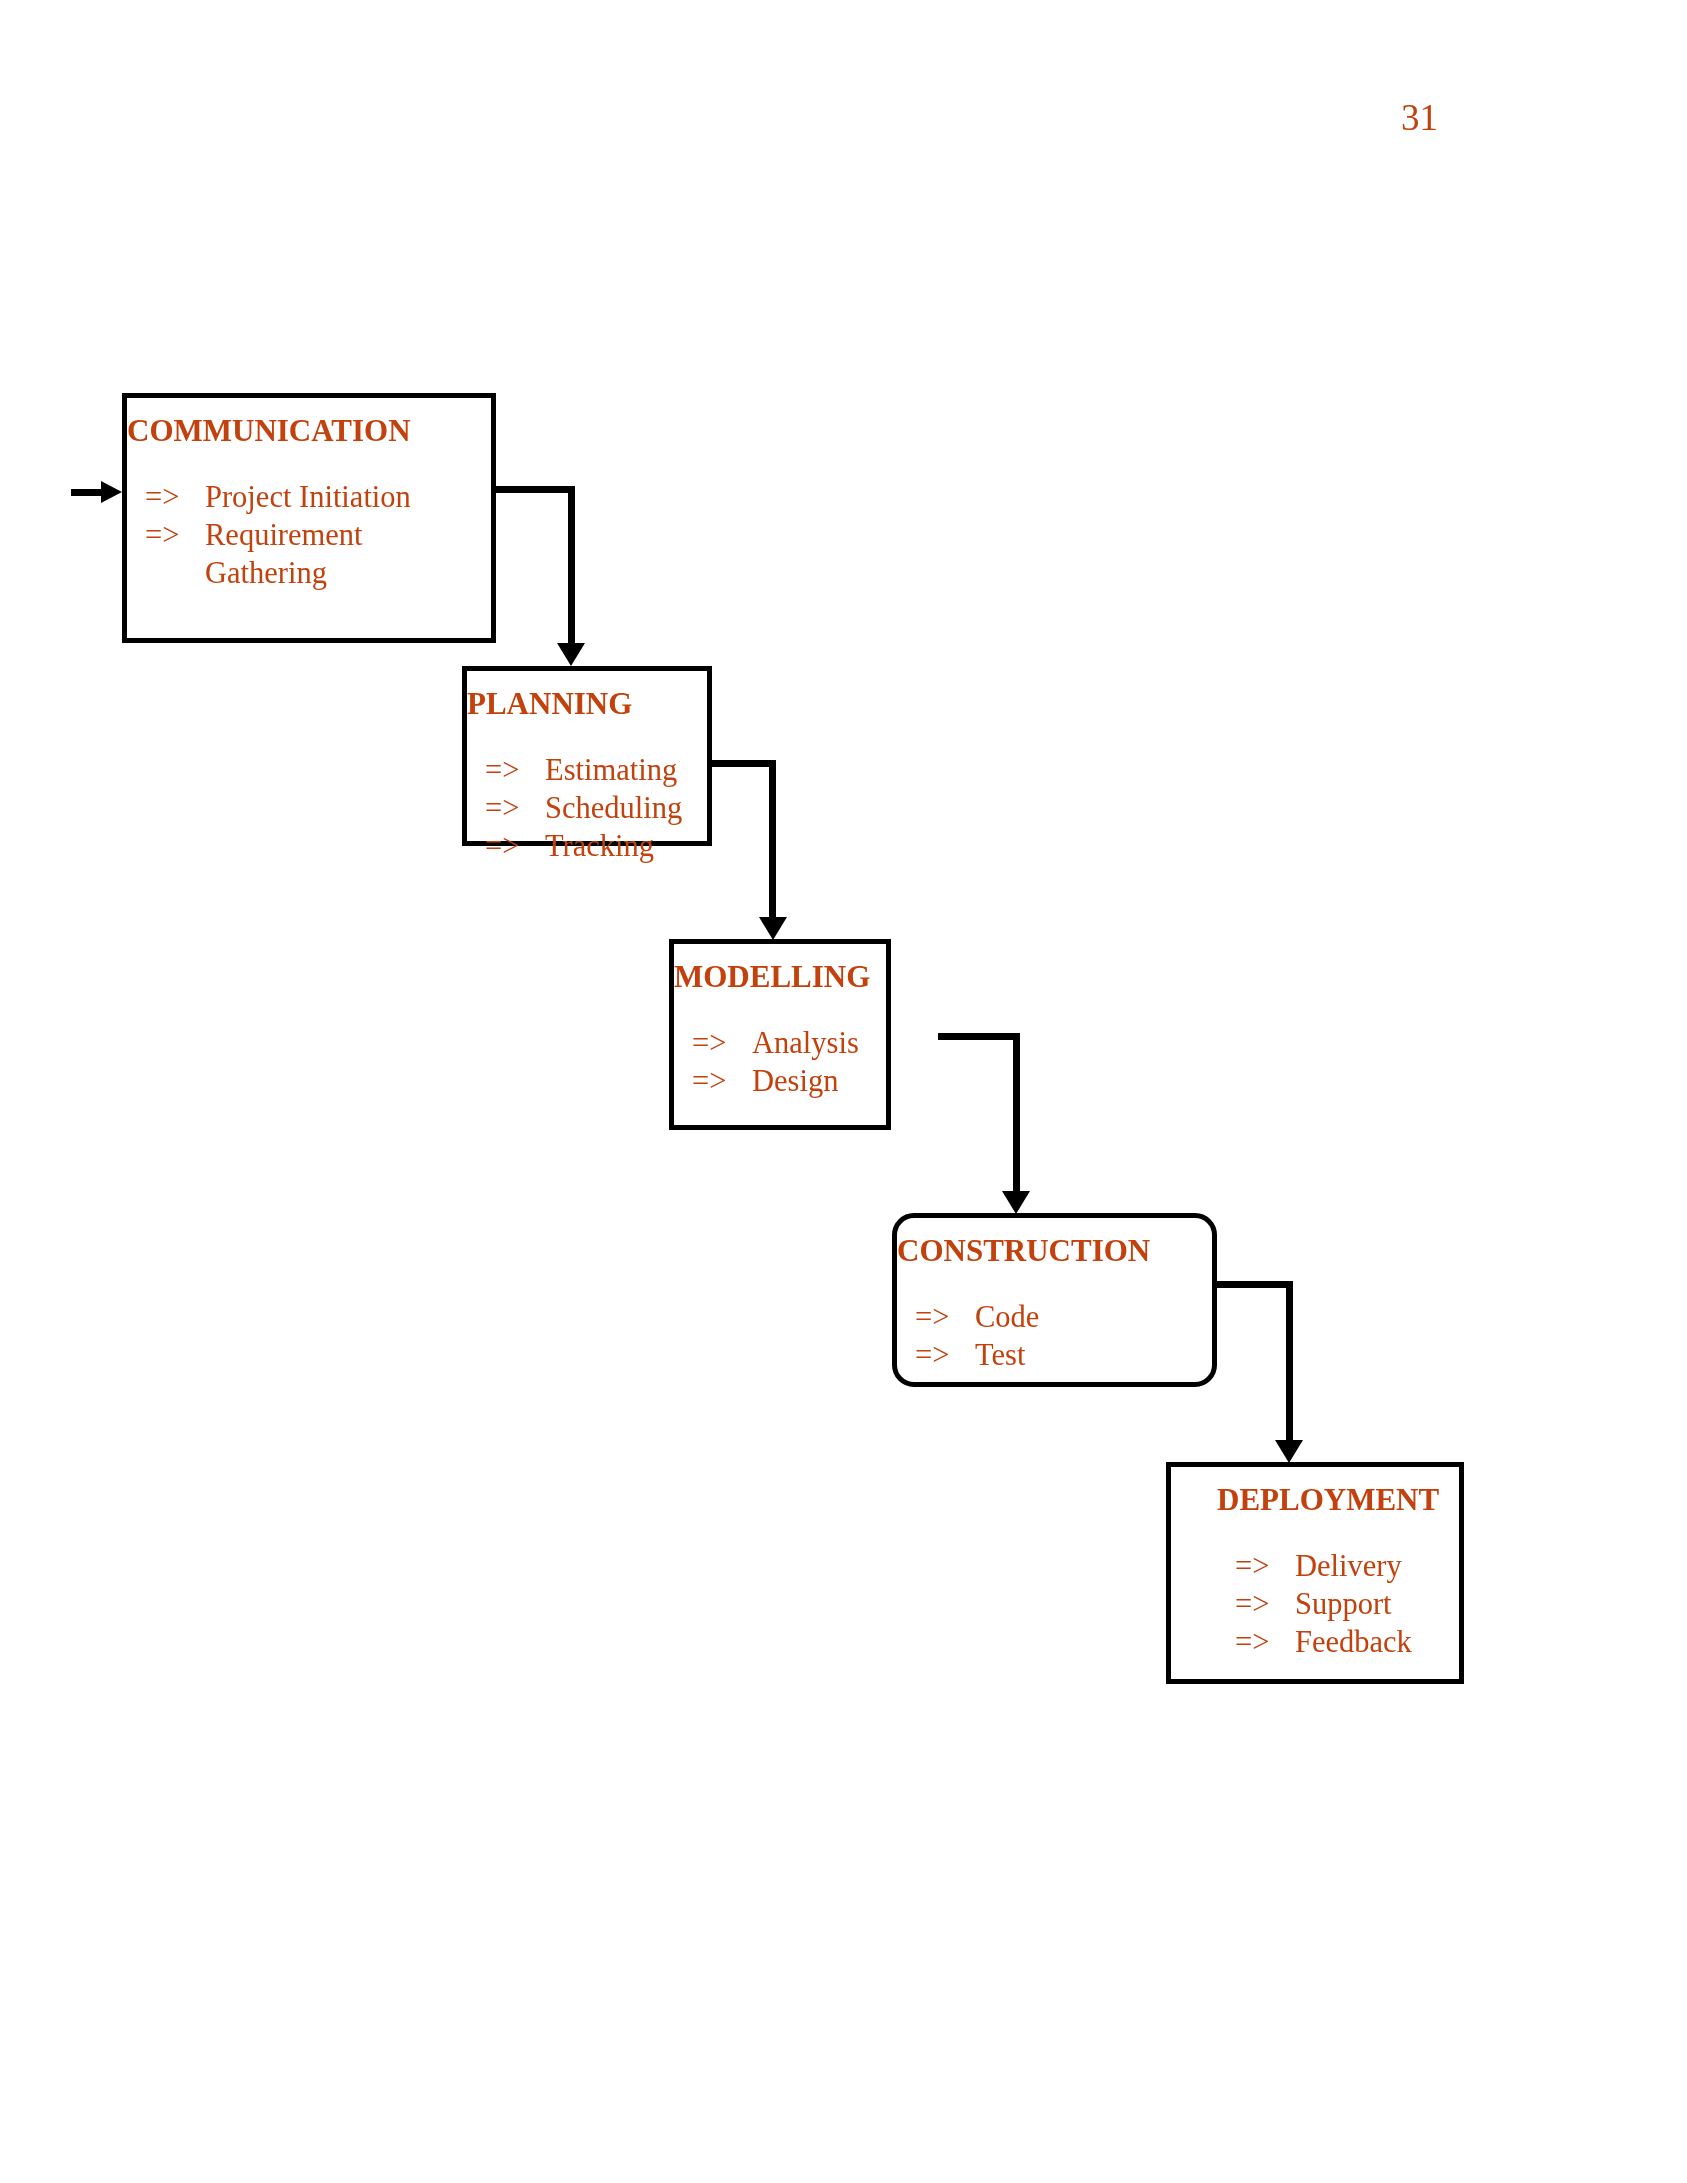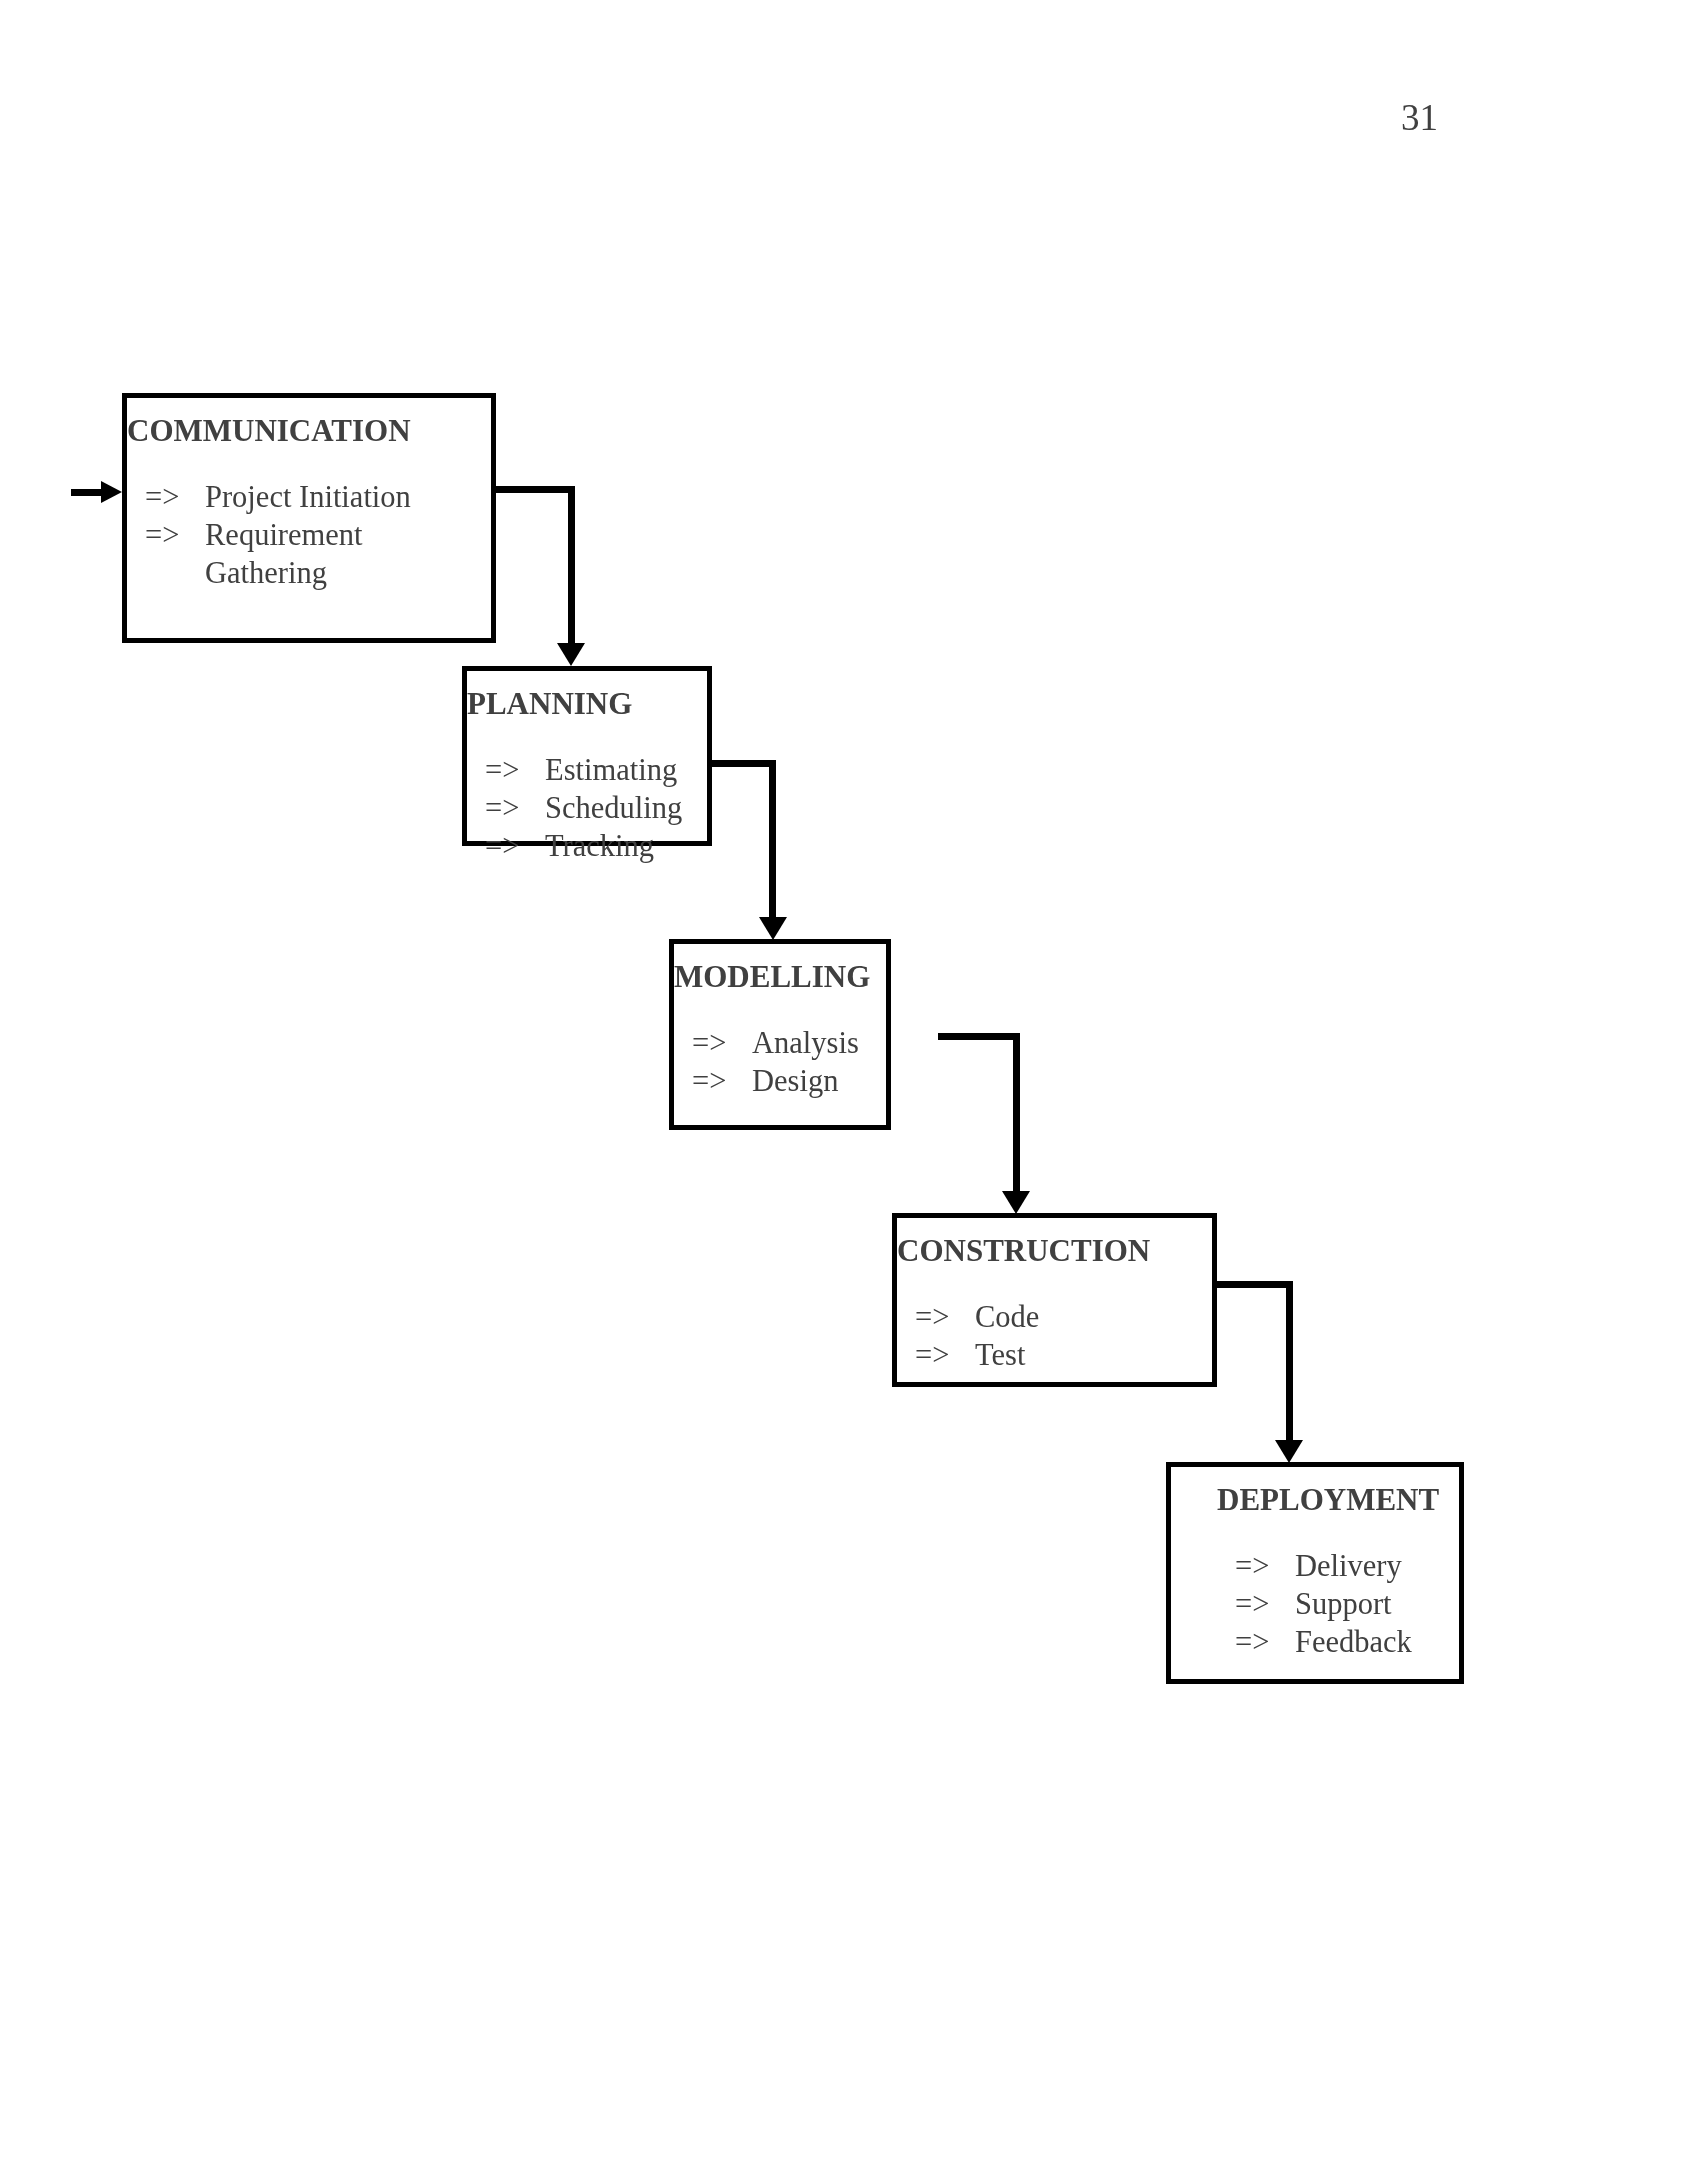--- a/index.html
+++ b/index.html
@@ -2,21 +2,21 @@
 <html style="font-size:13px"><head>
 <meta charset="utf-8">
 <style>
   html, body { margin: 0; padding: 0; background: #ffffff; }
   #page {
     position: relative;
     width: 1687px;
     height: 2183px;
     background: #ffffff;
     font-family: "Liberation Serif", "DejaVu Serif", serif;
-    color: #404040;
+    color: #c2410c;
     overflow: hidden;
   }
   #page-number {
     position: absolute;
     left: 1401px;
     top: 99px;
     font-size: 37px;
     line-height: 37px;
   }
   .box {
@@ -128,21 +128,21 @@
         <span class="prefix">=&gt;</span>
         <span class="item-text">Design</span>
       </div>
     </div>
   </div>
 
   <div class="seg" style="left:938px; top:1033px; width:81px; height:6.6px;"></div>
   <div class="seg" style="left:1013px; top:1033px; width:6.6px; height:161px;"></div>
   <div class="arrow-down" style="left:1002px; top:1191px;"></div>
 
-  <div class="box" style="left:892px; top:1213px; width:325px; height:174px;">
+  <div class="box" style="left:892px; top:1213px; width:325px; height:174px;border-radius:22px;">
     <div class="box-title">CONSTRUCTION</div>
     <div class="box-items">
       <div class="box-item">
         <span class="prefix">=&gt;</span>
         <span class="item-text">Code</span>
       </div>
       <div class="box-item">
         <span class="prefix">=&gt;</span>
         <span class="item-text">Test</span>
       </div>

